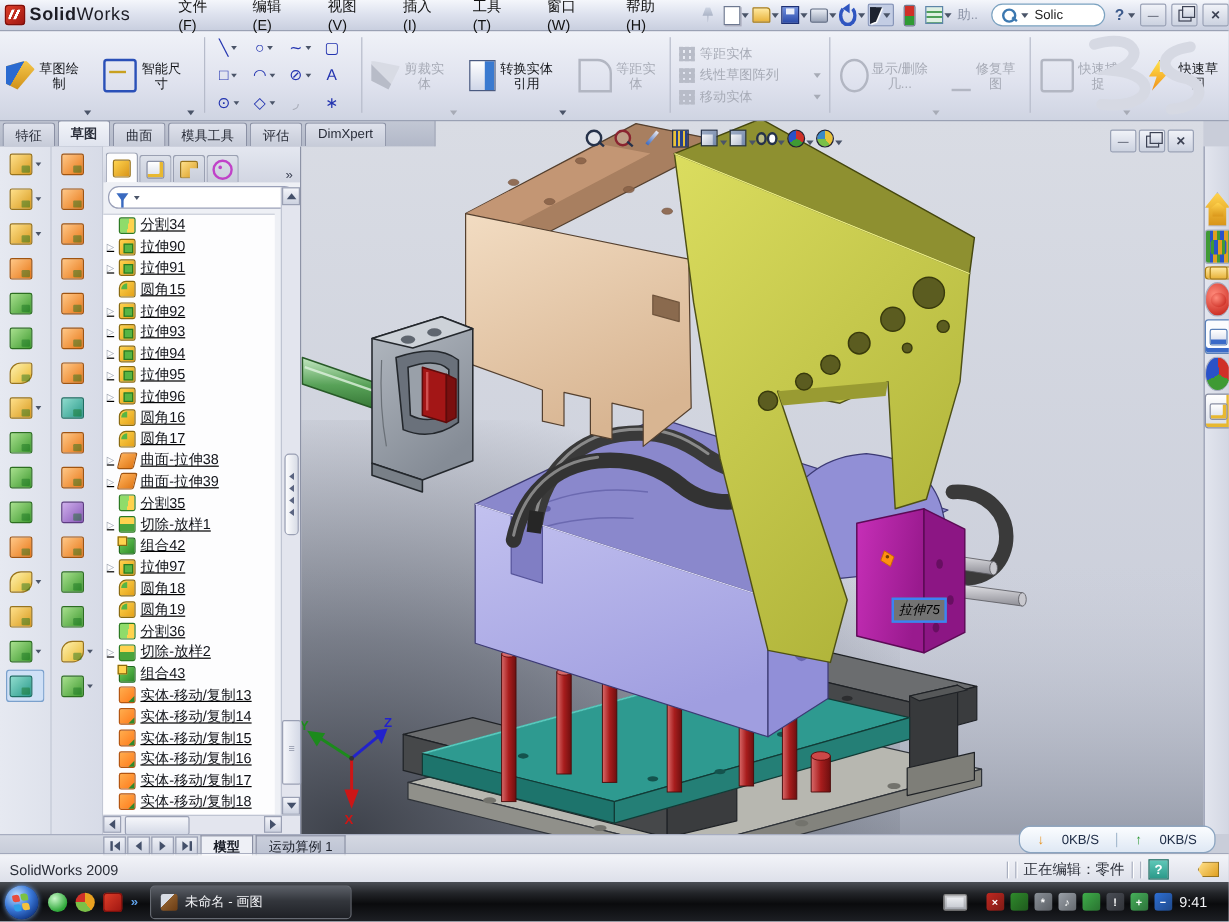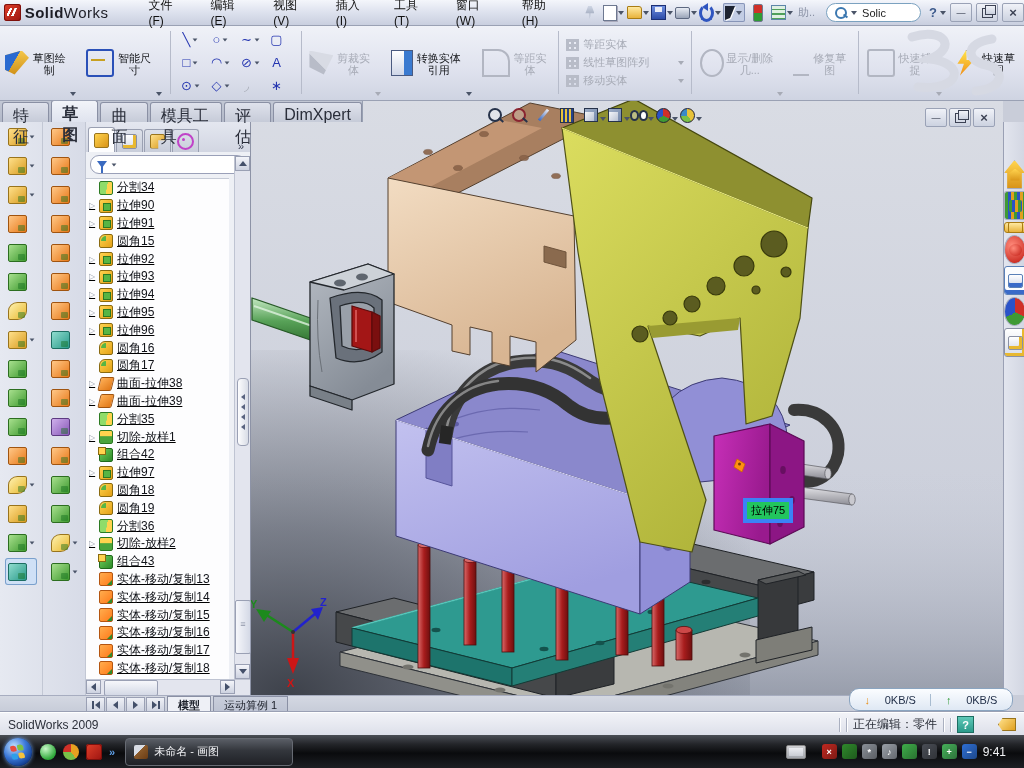--- a/index.html
+++ b/index.html
@@ -70,21 +70,21 @@
   .sk-cell .dd-arrow{visibility:hidden;transform:scale(.8);}
   .sk-cell.has-dd .dd-arrow{visibility:visible;}
   .stackcol{display:flex;flex-direction:column;justify-content:center;gap:3px;margin:0 4px;}
   .stackrow{display:flex;align-items:center;gap:4px;font-size:11px;color:#a7abb6;}
   .stackrow .mini{width:13px;height:12px;background:repeating-linear-gradient(90deg,#b8bcc8 0 3px,transparent 3px 5px),repeating-linear-gradient(#b8bcc8 0 3px,transparent 3px 5px);}
   .stackrow .dd-arrow{border-top-color:#a7abb6;margin-left:auto;}
   #watermark{right:0px;top:0px;width:150px;height:75px;}
   
   #tabrow{left:0;top:100px;width:362px;height:22px;background:linear-gradient(#c3c8d5,#b2b8c8);
     display:flex;align-items:flex-end;z-index:25;border-right:1px solid #98a0b2;}
-  .cm-tab{font-size:16px;color:#2a2e3a;background:linear-gradient(#dfe2ec,#c6cbd8);
+  .cm-tab{font-size:11px;color:#2a2e3a;background:linear-gradient(#dfe2ec,#c6cbd8);
     border:1px solid #8a90a4;border-bottom:none;padding:3px 10px 3px;margin-left:2px;border-radius:3px 3px 0 0;height:13px;}
   .cm-tab.active{background:linear-gradient(#f2f4f9,#dfe3ee);height:15px;font-weight:bold;}
   
   #lefttools{left:0;top:122px;width:86px;height:573px;background:linear-gradient(90deg,#e6e9f1,#d7dbe7);
     border-right:1px solid #aab0c0;display:flex;z-index:10;}
   .ltcol{width:42px;display:flex;flex-direction:column;align-items:center;border-right:1px solid #c2c7d4;}
   .ltbtn{width:32px;height:27px;display:flex;align-items:center;justify-content:center;gap:1px;border-radius:3px;margin:1px 0;}
   .ltbtn.pressed{background:#cfe0f6;box-shadow:inset 0 0 0 1px #7aa0cc;}
   .ltbtn .bx{width:17px;height:16px;border-radius:2px;position:relative;}
   .ltbtn .bx::after{content:"";position:absolute;right:1px;bottom:1px;width:7px;height:6px;background:rgba(20,110,30,.45);border-radius:1px;}
@@ -150,22 +150,22 @@
   .hu-mag::after{content:"";position:absolute;left:8px;top:9px;width:6px;height:2px;background:#26324a;transform:rotate(40deg);}
   .hu-mag.red{border-color:#8a2430;}
   .hu-wand{width:3px;height:14px;background:linear-gradient(#e8e8f0,#3c6ac0);transform:rotate(40deg);}
   .hu-sect{width:12px;height:13px;border:1px solid #26324a;background:repeating-linear-gradient(90deg,#e8c23a 0 2px,#26418a 2px 4px);}
   .hu-cube{width:12px;height:12px;border:1px solid #26324a;background:linear-gradient(135deg,#fff,#aeb8cc);box-shadow:inset -3px 3px 0 rgba(60,90,140,.5);}
   .hu-glass{width:7px;height:7px;border:2px solid #26324a;border-radius:50%;box-shadow:9px 0 0 -2px #fff,9px 0 0 0 #26324a;margin-right:9px;background:rgba(255,255,255,.4);}
   .hu-ball{width:13px;height:13px;border-radius:50%;background:conic-gradient(#d03028 0 33%,#3f9a34 33% 66%,#2a52c8 66%);border:1px solid #223;}
   .hu-ball.scene{background:conic-gradient(#e8c23a 0 40%,#7ac048 40% 75%,#3a8ac8 75%);}
   .hu .dd-arrow{position:absolute;right:-6px;bottom:3px;}
   #childbtns{position:absolute;right:8px;top:8px;display:flex;z-index:6;}
-  #vptooltip{position:absolute;left:493px;top:398px;background:#22c55e;border:4px solid #3b82f6;
-    font-size:11px;color:#000;padding:1px 4px;z-index:7;}
+  #vptooltip{position:absolute;left:493px;top:398px;background:#737373;border:2px solid #3b82f6;
+    font-size:11px;color:#000;padding:1px 4px;z-index:7;font-style:italic;}
   
   #splitter{left:237px;top:378px;width:10px;height:66px;background:linear-gradient(90deg,#fdfdfe,#d8dce6);
     border:1px solid #9aa0b4;border-radius:4px;z-index:12;display:flex;flex-direction:column;align-items:center;justify-content:center;gap:4px;}
   #splitter i{width:0;height:0;border-top:3px solid transparent;border-bottom:3px solid transparent;border-right:4px solid #5a6480;}
   
   #taskpane{left:1003px;top:122px;width:21px;height:573px;background:linear-gradient(90deg,#e2e5ee,#d2d6e2);
     border-left:1px solid #9aa0b4;z-index:10;}
   .tp-btn{width:20px;height:27px;margin:2px 0 0 0;background:linear-gradient(#eef0f6,#d8dce8);
     border:1px solid #a7adc0;border-right:none;border-radius:3px 0 0 3px;display:flex;align-items:center;justify-content:center;}
   .tp-btn.pressed{background:#fbfcfe;}

